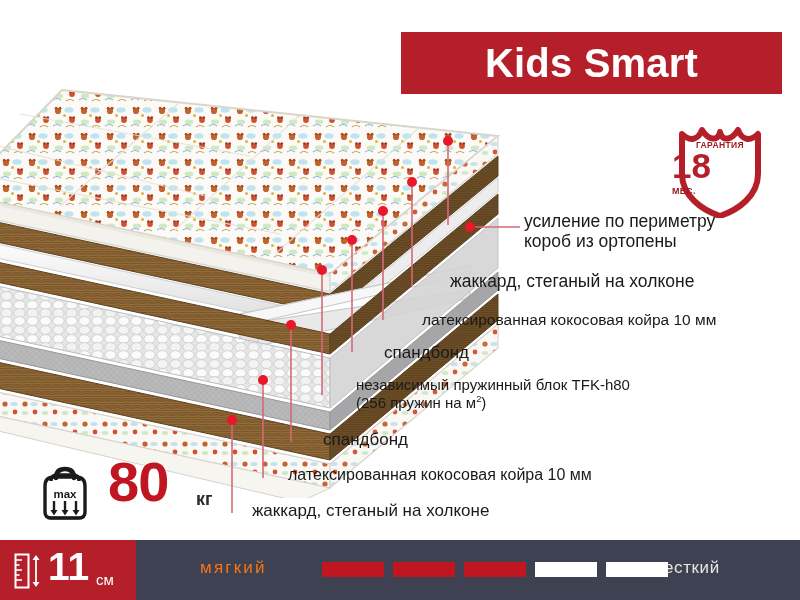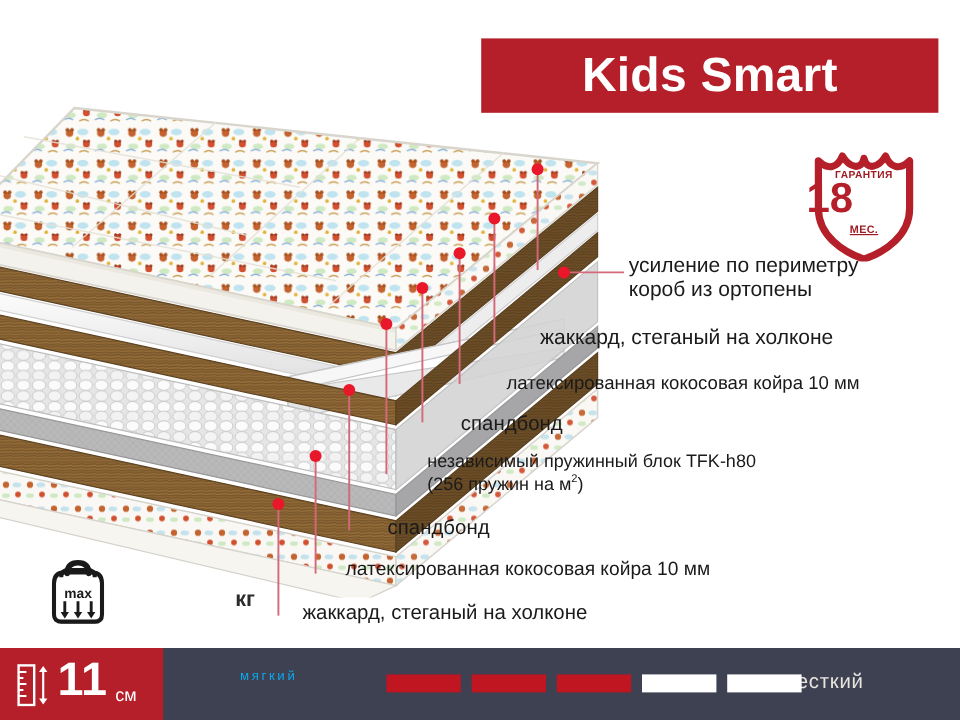--- a/index.html
+++ b/index.html
@@ -28,22 +28,22 @@
   #warranty svg{position:absolute;left:0;top:0;}
   #warranty .wtop{
     position:absolute;left:0;top:22px;width:96px;text-align:center;
     font-size:8.5px;font-weight:bold;color:#9e1b22;letter-spacing:.4px;
   }
   #warranty .wnum{
     position:absolute;left:0;top:30px;width:96px;text-align:left;
     font-size:35px;font-weight:bold;color:#b51f2a;line-height:1;
   }
   #warranty .wsub{
-    position:absolute;left:0;top:68px;width:96px;text-align:center;
-    font-size:9px;font-weight:bold;color:#9e1b22;letter-spacing:.3px;text-decoration:underline;
+    position:absolute;left:0;top:68px;width:96px;text-align:left;
+    font-size:9px;font-weight:bold;color:#9e1b22;letter-spacing:.3px;
   }
 
   
   #mattress{position:absolute;left:0px;top:78px;width:500px;height:420px;}
   #mattress svg{display:block;}
 
   
   .callout{
     position:absolute;color:#1a1a1a;white-space:nowrap;line-height:1.12;
   }
@@ -82,21 +82,21 @@
   #size-block .num{
     position:absolute;left:48px;top:7px;
     font-size:39px;font-weight:bold;color:#ffffff;line-height:1;
   }
   #size-block .unit{
     position:absolute;left:96px;top:31px;
     font-size:15px;font-weight:normal;color:#ffffff;
   }
   #soft-label{
     position:absolute;left:200px;top:18px;
-    font-size:11px;color:#0ea5e9;letter-spacing:2.2px;font-weight:500;
+    font-size:17px;color:#f97316;letter-spacing:2.2px;font-weight:500;
   }
   #hard-label{
     position:absolute;left:652px;top:18px;
     font-size:17px;color:#e9e5de;letter-spacing:.6px;font-weight:500;
   }
   #firmness{position:absolute;left:322px;top:562px;height:15px;display:flex;gap:9px;}
   .seg{width:62px;height:15px;}
   .seg.on{background:#bf1622;}
   .seg.off{background:#ffffff;}
 </style>
@@ -279,20 +279,21 @@
           <path d="M31 39 L31 50"></path>
           <path d="M42 39 L42 50"></path>
       </g>
       <g fill="#1a1a1a">
         <path d="M16.5 48 L23.5 48 L20 53.5 Z"></path>
         <path d="M27.5 48 L34.5 48 L31 53.5 Z"></path>
         <path d="M38.5 48 L45.5 48 L42 53.5 Z"></path>
       </g>
       <path d="M14 56 L48 56" stroke="#1a1a1a" stroke-width="2.6"></path>
     </svg>
+    <span class="num">80</span>
     <span class="unit">кг</span>
   </div>
 
   <div id="bottom-bar">
 
     <div id="size-block">
       <svg class="ruler" width="30" height="36" viewBox="0 0 30 36">
         <rect x="1.5" y="1.5" width="13" height="33" fill="none" stroke="#ffffff" stroke-width="2"></rect>
         <g stroke="#ffffff" stroke-width="1.6">
           <path d="M1.5 7 L8 7"></path>

